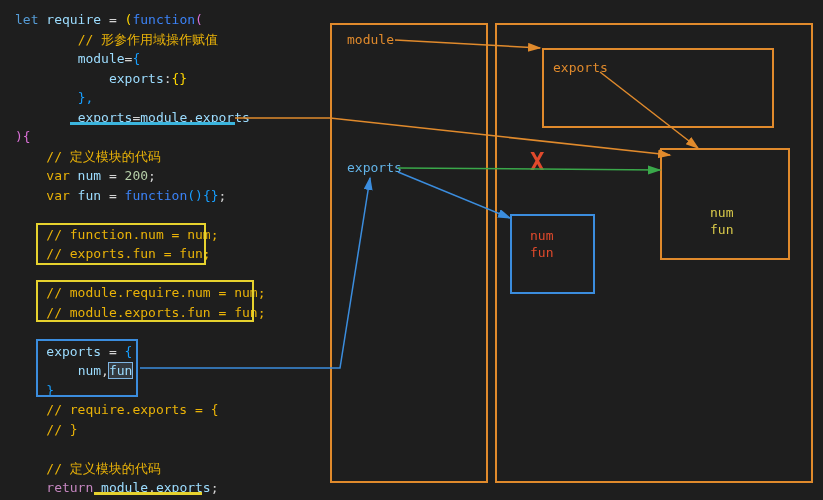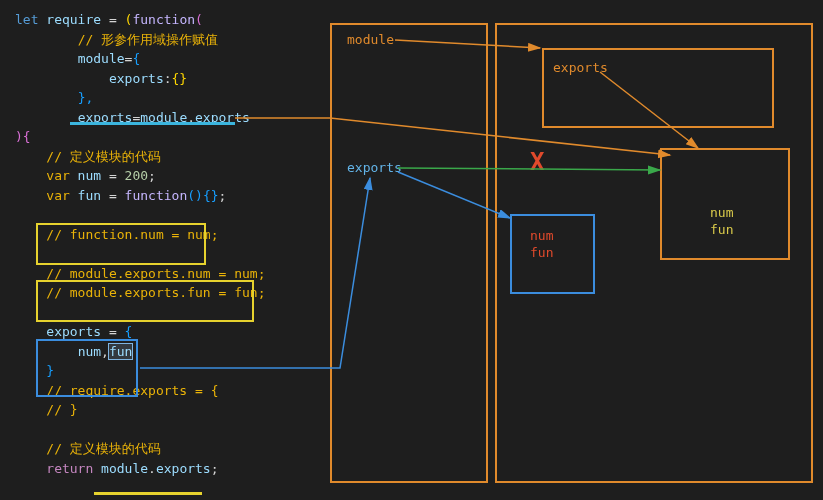--- a/index.html
+++ b/index.html
@@ -17,21 +17,21 @@
     position: absolute;
     left: 0;
     top: 0;
     width: 330px;
     padding: 10px 0 10px 15px;
     line-height: 1.5;
   }
   .line { white-space: pre; }
   .kw-let { color: #569cd6; }
   .kw-var { color: #eab308; }
-  .kw-function { color: #c4b5fd; }
+  .kw-function { color: #3b82f6; }
   .kw-return { color: #c586c0; }
   .ident { color: #9cdcfe; }
   .prop { color: #9cdcfe; }
   .comment { color: #eab308; }
   .num { color: #b5cea8; }
   .punct { color: #d4d4d4; }
   .paren { color: #ffd700; }
   .paren2 { color: #da70d6; }
   .paren3 { color: #179fff; }
 
@@ -109,22 +109,23 @@
 <div class="line">        <span class="ident">module</span><span class="punct">=</span><span class="paren3">{</span></div>
 <div class="line">            <span class="prop">exports</span><span class="punct">:</span><span class="paren">{}</span></div>
 <div class="line">        <span class="paren3">},</span></div>
 <div class="line">        <span class="ident">exports</span><span class="punct">=</span><span class="ident">module</span><span class="punct">.</span><span class="prop">exports</span></div>
 <div class="line"><span class="paren2">)</span><span class="paren2">{</span></div>
 <div class="line">    <span class="comment">// 定义模块的代码</span></div>
 <div class="line">    <span class="kw-var">var</span><span class="ident"> num </span><span class="punct">=</span><span class="num"> 200</span><span class="punct">;</span></div>
 <div class="line">    <span class="kw-var">var</span><span class="ident"> fun </span><span class="punct">=</span><span class="kw-function"> function</span><span class="paren3">()</span><span class="paren3">{}</span><span class="punct">;</span></div>
 <div class="line">&nbsp;</div>
 <div class="line">    <span class="comment">// function.num = num;</span></div>
+<div class="line">    <span class="comment">// exports.fun = fun;</span></div>
 <div class="line">&nbsp;</div>
-<div class="line">    <span class="comment">// module.exports.num = num;</span></div>
+<div class="line">    <span class="comment">// module.require.num = num;</span></div>
 <div class="line">    <span class="comment">// module.exports.fun = fun;</span></div>
 <div class="line">&nbsp;</div>
 <div class="line">    <span class="ident">exports</span><span class="punct"> = </span><span class="paren3">{</span></div>
 <div class="line">        <span class="ident">num</span><span class="punct">,</span><span class="ident cursor-sel">fun</span></div>
 <div class="line">    <span class="paren3">}</span></div>
 <div class="line">    <span class="comment">// require.exports = {</span></div>
 <div class="line">    <span class="comment">// }</span></div>
 <div class="line">&nbsp;</div>
 <div class="line">    <span class="comment">// 定义模块的代码</span></div>
 <div class="line">    <span class="kw-return">return</span><span class="ident"> module</span><span class="punct">.</span><span class="prop">exports</span><span class="punct">;</span></div>

